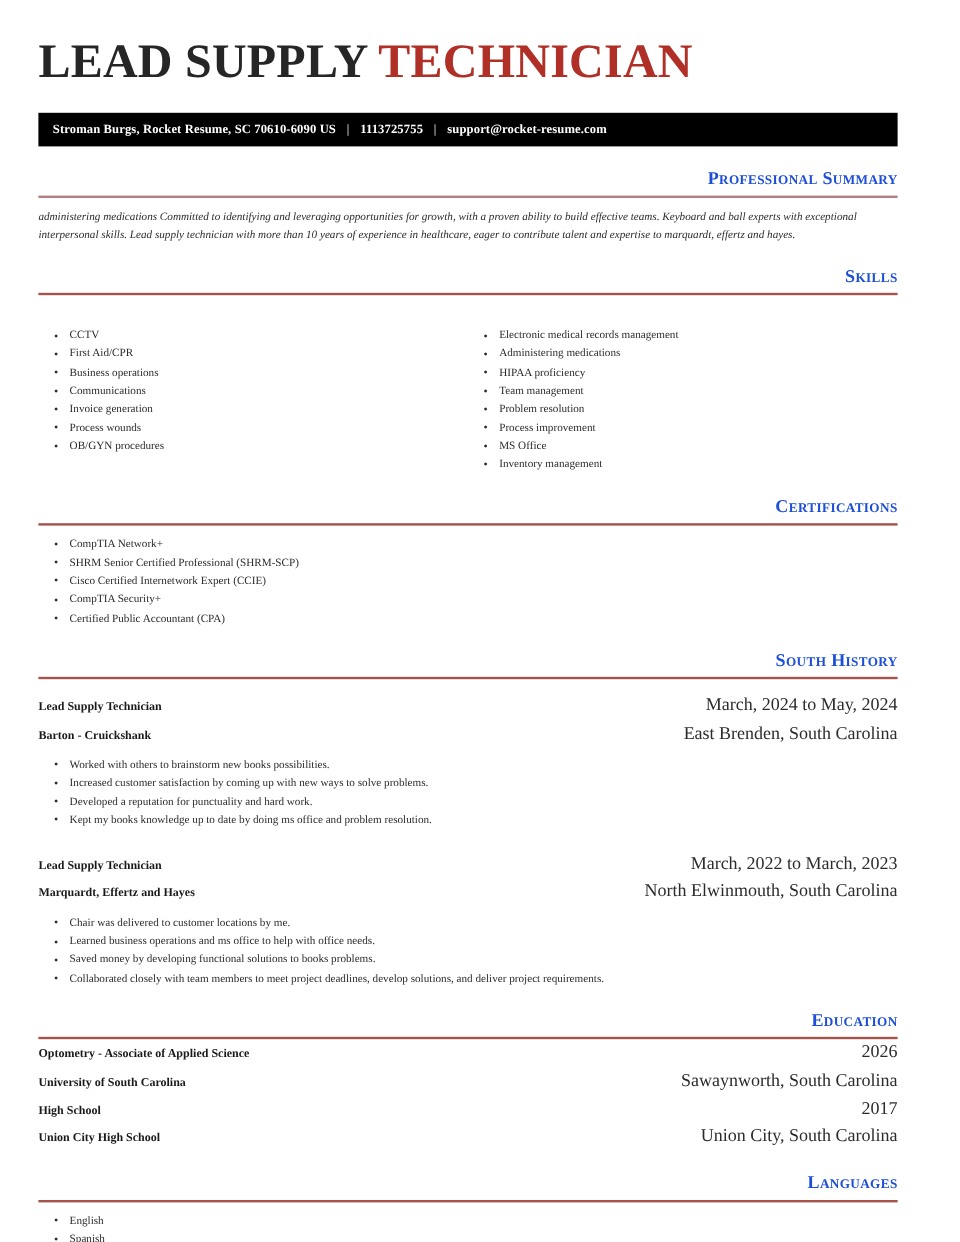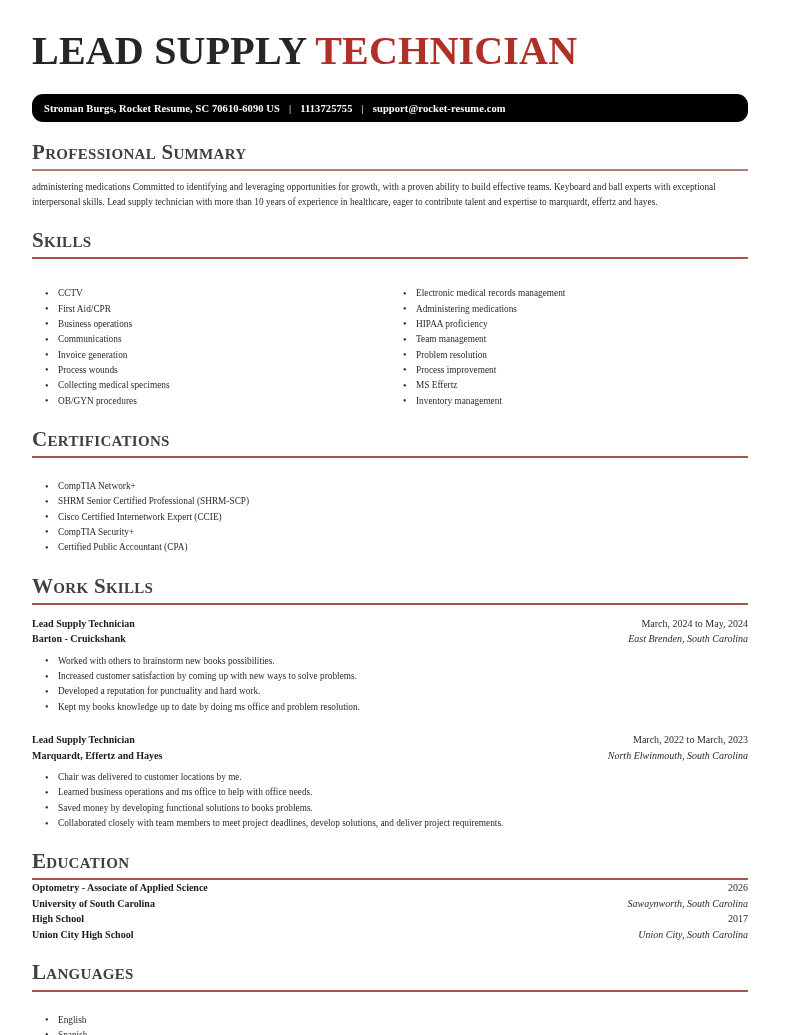--- a/index.html
+++ b/index.html
@@ -28,51 +28,52 @@
     margin-top:22px;
     background:#000000;
     color:#ffffff;
     height:28px;
     display:flex;
     align-items:center;
     padding:0 12px;
     font-size:10.5px;
     font-weight:700;
     letter-spacing:0.1px;
-    border-radius:11px;
   }
   .contact-sep { padding:0 9px; color:#ffffff; font-weight:400; }
 
   
   .section { margin-top:19px; }
   .section-title {
-    font-size:21px;
+    font-size:15px;
     font-weight:700;
     font-variant:small-caps;
     letter-spacing:0.3px;
-    color:#404040;
+    color:#1d4ed8;
     line-height:1.1;
+    text-align:right;
   }
   .rule {
     height:2px;
     background:#a5544c;
     margin-top:5px;
   }
   .rule.soft { background:#b08080; }
 
   .body-text {
     font-size:9.3px;
     line-height:1.62;
     color:#2b2b2b;
     margin-top:9px;
     text-align:left;
-  }
-
-  
-  ul.bullets { list-style:none; margin-top:21px; }
+    font-style:italic;
+  }
+
+  
+  ul.bullets { list-style:none; margin-top:9px; }
   ul.bullets li {
     position:relative;
     padding-left:26px;
     font-size:9.3px;
     line-height:1.65;
     color:#2b2b2b;
   }
   ul.bullets li::before {
     content:"\2022";
     position:absolute;
@@ -87,22 +88,22 @@
 
   
   .entry { margin-top:12px; }
   .entry-row {
     display:flex;
     justify-content:space-between;
     align-items:baseline;
     line-height:1.55;
   }
   .entry-left  { font-size:10px; font-weight:700; color:#1a1a1a; }
-  .entry-right { font-size:10px; font-weight:400; color:#2b2b2b; text-align:left; }
-  .entry-right.italic { font-style:italic; }
+  .entry-right { font-size:15px; font-weight:400; color:#2b2b2b; text-align:left; }
+  .entry-right.italic { }
   .entry .bullets { margin-top:7px; }
   .entry.first { margin-top:11px; }
   .entry.spaced { margin-top:17px; }
 
   .edu-entry { }
   .edu-entry.spaced { }
 </style>
 </head>
 <body>
 
@@ -130,50 +131,49 @@
     <div class="section-title">Skills</div>
     <div class="rule"></div>
     <div class="two-col">
       <ul class="bullets">
           <li>CCTV</li>
           <li>First Aid/CPR</li>
           <li>Business operations</li>
           <li>Communications</li>
           <li>Invoice generation</li>
           <li>Process wounds</li>
-          <li>Collecting medical specimens</li>
           <li>OB/GYN procedures</li>
         </ul>
       <ul class="bullets">
           <li>Electronic medical records management</li>
           <li>Administering medications</li>
           <li>HIPAA proficiency</li>
           <li>Team management</li>
           <li>Problem resolution</li>
           <li>Process improvement</li>
-          <li>MS Effertz</li>
+          <li>MS Office</li>
           <li>Inventory management</li>
         </ul>
     </div>
   </div>
 
   <div class="section">
     <div class="section-title">Certifications</div>
     <div class="rule"></div>
     <ul class="bullets">
         <li>CompTIA Network+</li>
         <li>SHRM Senior Certified Professional (SHRM-SCP)</li>
         <li>Cisco Certified Internetwork Expert (CCIE)</li>
         <li>CompTIA Security+</li>
         <li>Certified Public Accountant (CPA)</li>
       </ul>
   </div>
 
   <div class="section">
-    <div class="section-title">Work Skills</div>
+    <div class="section-title">South History</div>
     <div class="rule"></div>
     <div>
         <div class="entry first">
           <div class="entry-row">
             <span class="entry-left">Lead Supply Technician</span>
             <span class="entry-right">March, 2024 to May, 2024</span>
           </div>
           <div class="entry-row">
             <span class="entry-left">Barton - Cruickshank</span>
             <span class="entry-right italic">East Brenden, South Carolina</span>

